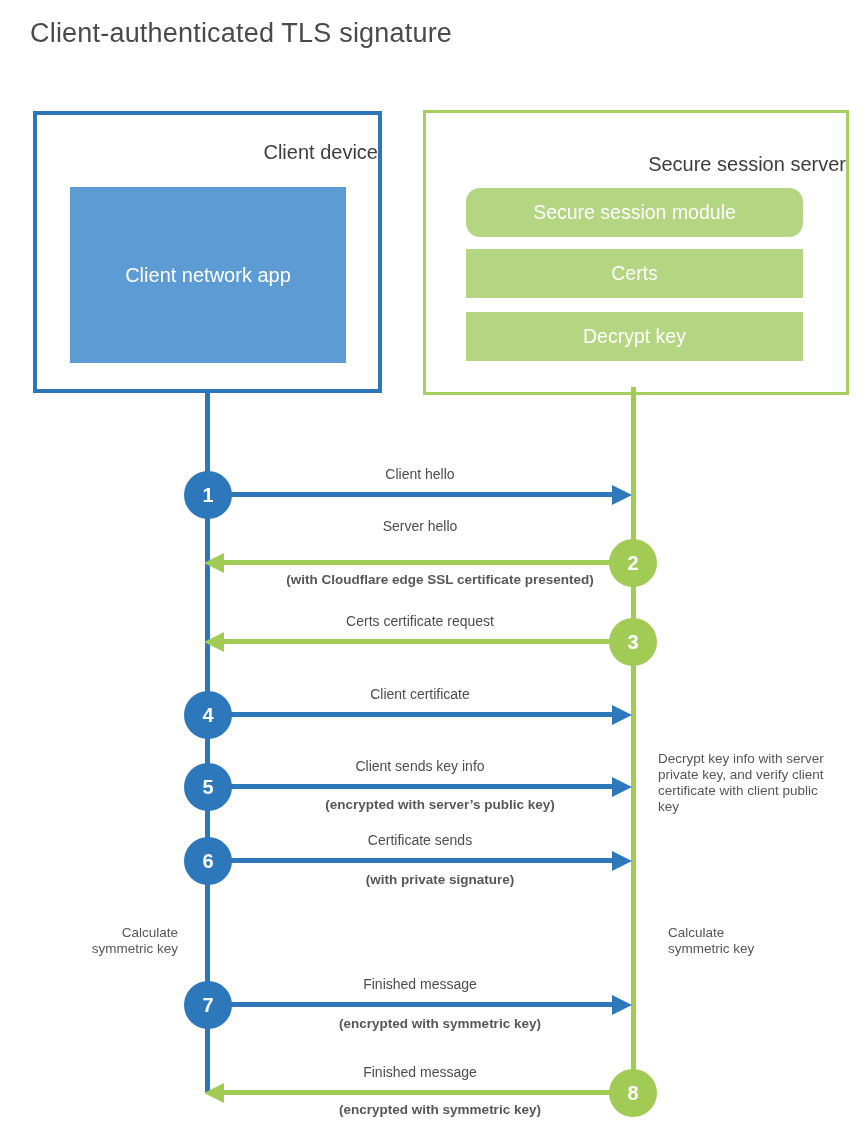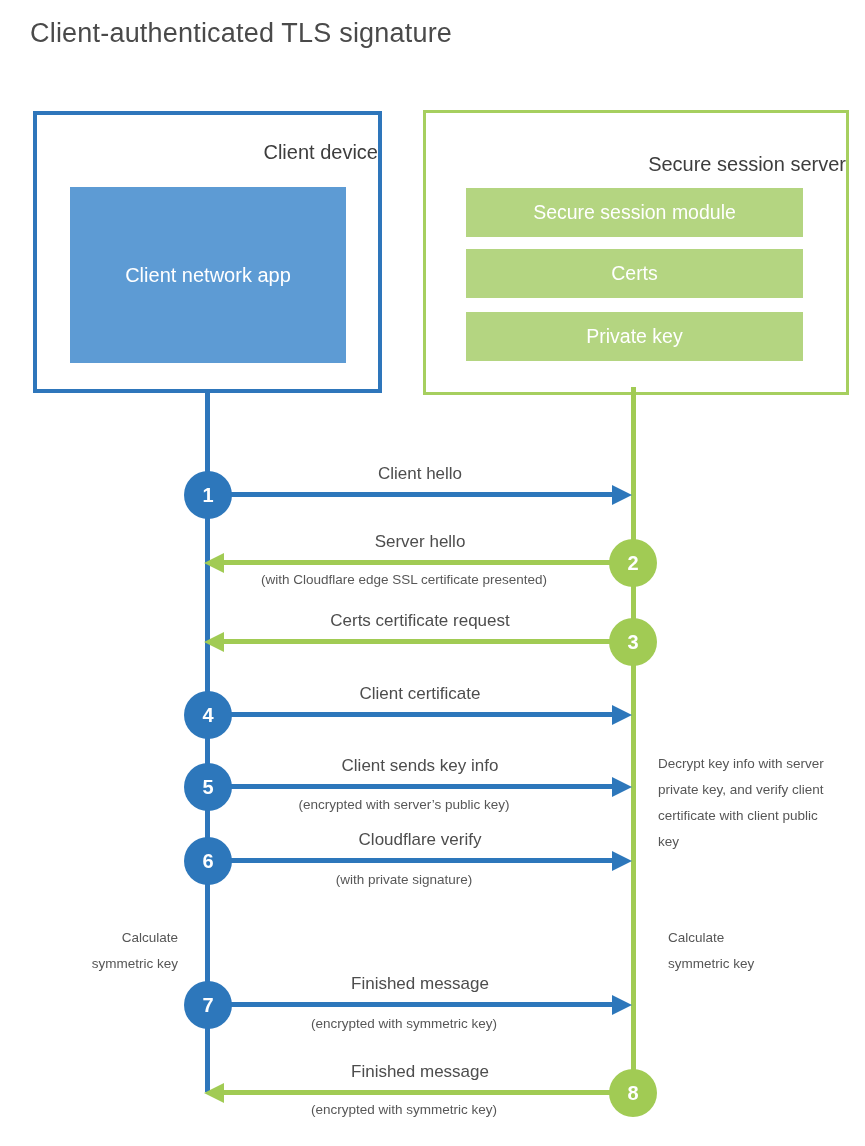--- a/index.html
+++ b/index.html
@@ -53,62 +53,62 @@
   .arrow-body{height:5px;z-index:3;}
   .arrow-body.blue{background:#2d77bb;left:230px;width:384px;}
   .arrow-body.green{background:#a1cb54;left:224px;width:386px;}
   .head{width:0;height:0;z-index:3;
     border-top:10px solid transparent;border-bottom:10px solid transparent;}
   .head.right{left:612px;border-left:20px solid #2d77bb;}
   .head.left{left:204px;border-right:20px solid #a1cb54;}
   
   .msg-label{
     left:420px;transform:translateX(-50%);white-space:nowrap;
-    font-size:17px;color:#4d4d4d;line-height:24px;
+    font-size:14px;color:#4d4d4d;line-height:24px;
   }
   .msg-sub{
-    left:404px;transform:translateX(-50%);white-space:nowrap;
-    font-size:13.5px;color:#575757;line-height:17px;
+    left:440px;transform:translateX(-50%);white-space:nowrap;
+    font-size:13.5px;color:#575757;line-height:17px;font-weight:bold;
   }
   
   .side-note{
-    font-size:13.5px;color:#565656;line-height:26px;
+    font-size:13.5px;color:#565656;line-height:16px;
   }
   .note-decrypt{left:658px;top:751px;width:168px;}
   .note-calc-left{left:68px;top:925px;width:110px;text-align:right;}
   .note-calc-right{left:668px;top:925px;width:110px;text-align:left;}
 </style>
 </head>
 <body>
 
 <div class="abs page-title">Client-authenticated TLS signature</div>
 
 <div class="abs client-box">
   <div class="abs actor-title" style="top:26px;">Client device</div>
 </div>
 <div class="abs client-app">
   <span>Client network app</span>
 </div>
 
 <div class="abs server-box">
   <div class="abs actor-title" style="top:40px;">Secure session server</div>
 </div>
-<div class="abs server-bar" style="top:188px;">Secure session module</div>
+<div class="abs server-bar" style="top:188px;border-radius:14px;">Secure session module</div>
 <div class="abs server-bar" style="top:249px;">Certs</div>
-<div class="abs server-bar" style="top:312px;">Private key</div>
+<div class="abs server-bar" style="top:312px;">Decrypt key</div>
 
 <div class="abs lifeline blue"></div>
 <div class="abs lifeline green"></div>
 
 <div class="abs msg-label" style="top:462px;">Client hello</div>
 <div class="abs arrow-body blue" style="top:492px;"></div>
 <div class="abs head right" style="top:485px;"></div>
 <div class="abs step-circle blue" style="top:471px;">1</div>
 
-<div class="abs msg-label" style="top:530px;">Server hello</div>
+<div class="abs msg-label" style="top:514px;">Server hello</div>
 <div class="abs arrow-body green" style="top:560px;"></div>
 <div class="abs head left" style="top:553px;"></div>
 <div class="abs step-circle green" style="top:539px;">2</div>
 <div class="abs msg-sub" style="top:571px;">(with Cloudflare edge SSL certificate presented)</div>
 
 <div class="abs msg-label" style="top:609px;">Certs certificate request</div>
 <div class="abs arrow-body green" style="top:639px;"></div>
 <div class="abs head left" style="top:632px;"></div>
 <div class="abs step-circle green" style="top:618px;">3</div>
 
@@ -116,21 +116,21 @@
 <div class="abs arrow-body blue" style="top:712px;"></div>
 <div class="abs head right" style="top:705px;"></div>
 <div class="abs step-circle blue" style="top:691px;">4</div>
 
 <div class="abs msg-label" style="top:754px;">Client sends key info</div>
 <div class="abs arrow-body blue" style="top:784px;"></div>
 <div class="abs head right" style="top:777px;"></div>
 <div class="abs step-circle blue" style="top:763px;">5</div>
 <div class="abs msg-sub" style="top:796px;">(encrypted with server’s public key)</div>
 
-<div class="abs msg-label" style="top:828px;">Cloudflare verify</div>
+<div class="abs msg-label" style="top:828px;">Certificate sends</div>
 <div class="abs arrow-body blue" style="top:858px;"></div>
 <div class="abs head right" style="top:851px;"></div>
 <div class="abs step-circle blue" style="top:837px;">6</div>
 <div class="abs msg-sub" style="top:871px;">(with private signature)</div>
 
 <div class="abs msg-label" style="top:972px;">Finished message</div>
 <div class="abs arrow-body blue" style="top:1002px;"></div>
 <div class="abs head right" style="top:995px;"></div>
 <div class="abs step-circle blue" style="top:981px;">7</div>
 <div class="abs msg-sub" style="top:1015px;">(encrypted with symmetric key)</div>

